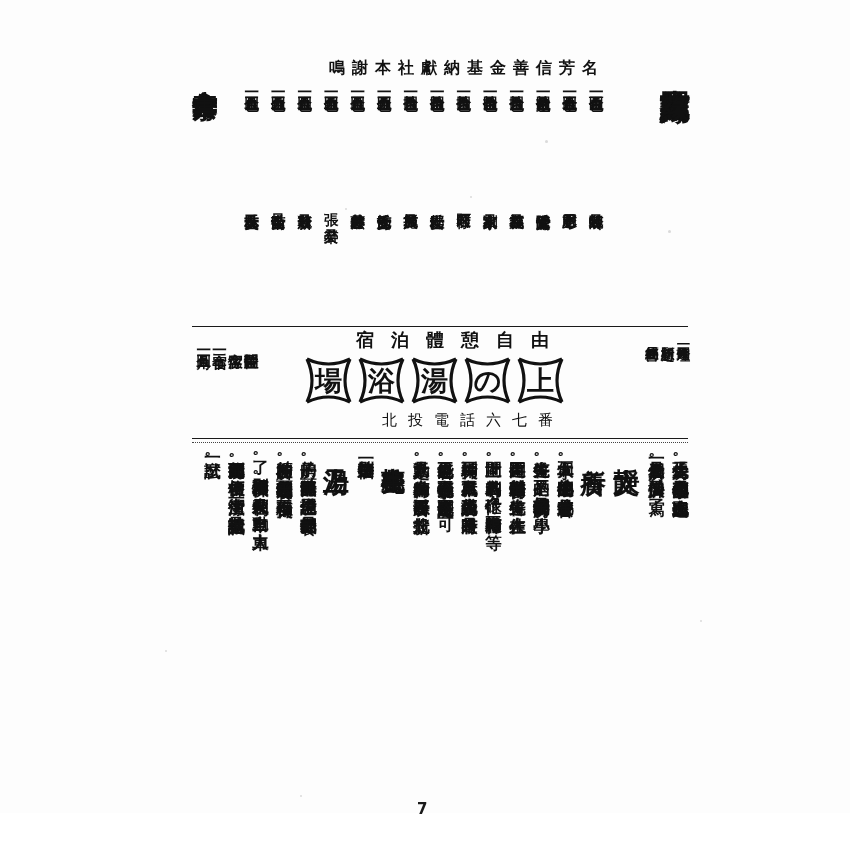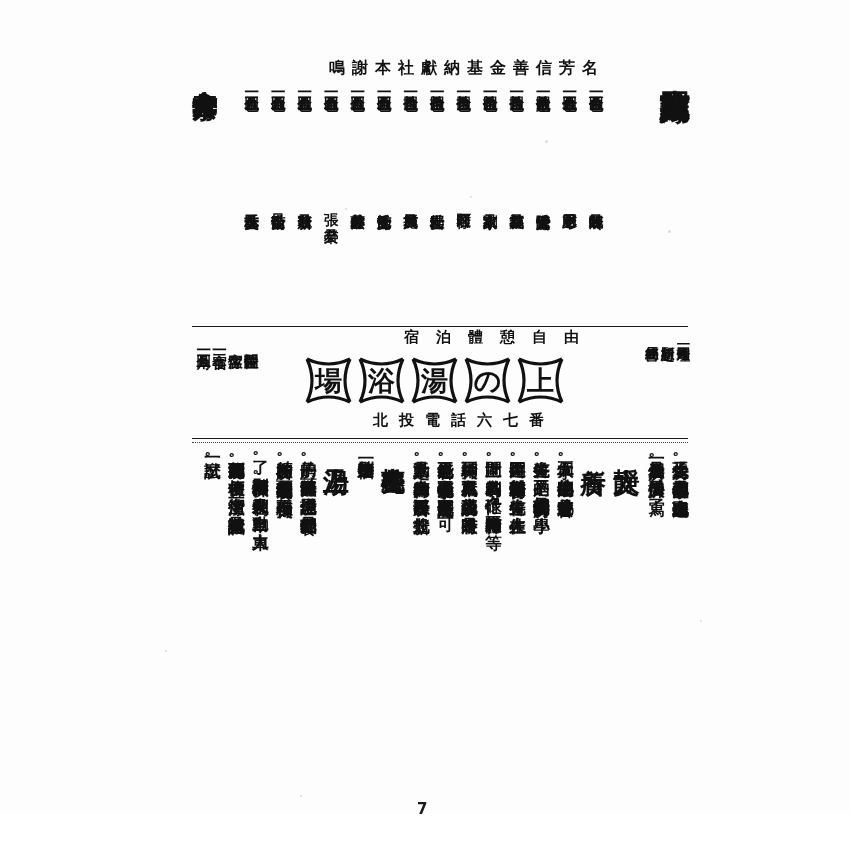--- a/index.html
+++ b/index.html
@@ -123,23 +123,23 @@
   #bath-ad {
     position: absolute;
     left: 190px;
     top: 328px;
     width: 500px;
     height: 110px;
   }
   
   #bath-services {
     position: absolute;
-    right: 94px;
+    right: 124px;
     top: 0px;
-    font-size: 15px;
+    font-size: 18px;
     font-weight: 700;
     direction: rtl;
     letter-spacing: 17px;
     white-space: nowrap;
   }
   
   #bath-logo {
     position: absolute;
     right: 123px;
     top: 26px;
@@ -166,24 +166,24 @@
   .logo-cell .frame {
     position: absolute;
     inset: 1px;
     z-index: 1;
   }
   .logo-cell .frame svg { display: block; }
 
   
   #bath-phone {
     position: absolute;
-    right: 135px;
+    right: 126px;
     top: 83px;
     font-size: 15px;
-    font-weight: 700;
+    font-weight: 400;
     direction: rtl;
     letter-spacing: 11px;
     white-space: nowrap;
   }
   
   #bath-details {
     position: absolute;
     left: 5px;
     top: 14px;
     display: flex;

